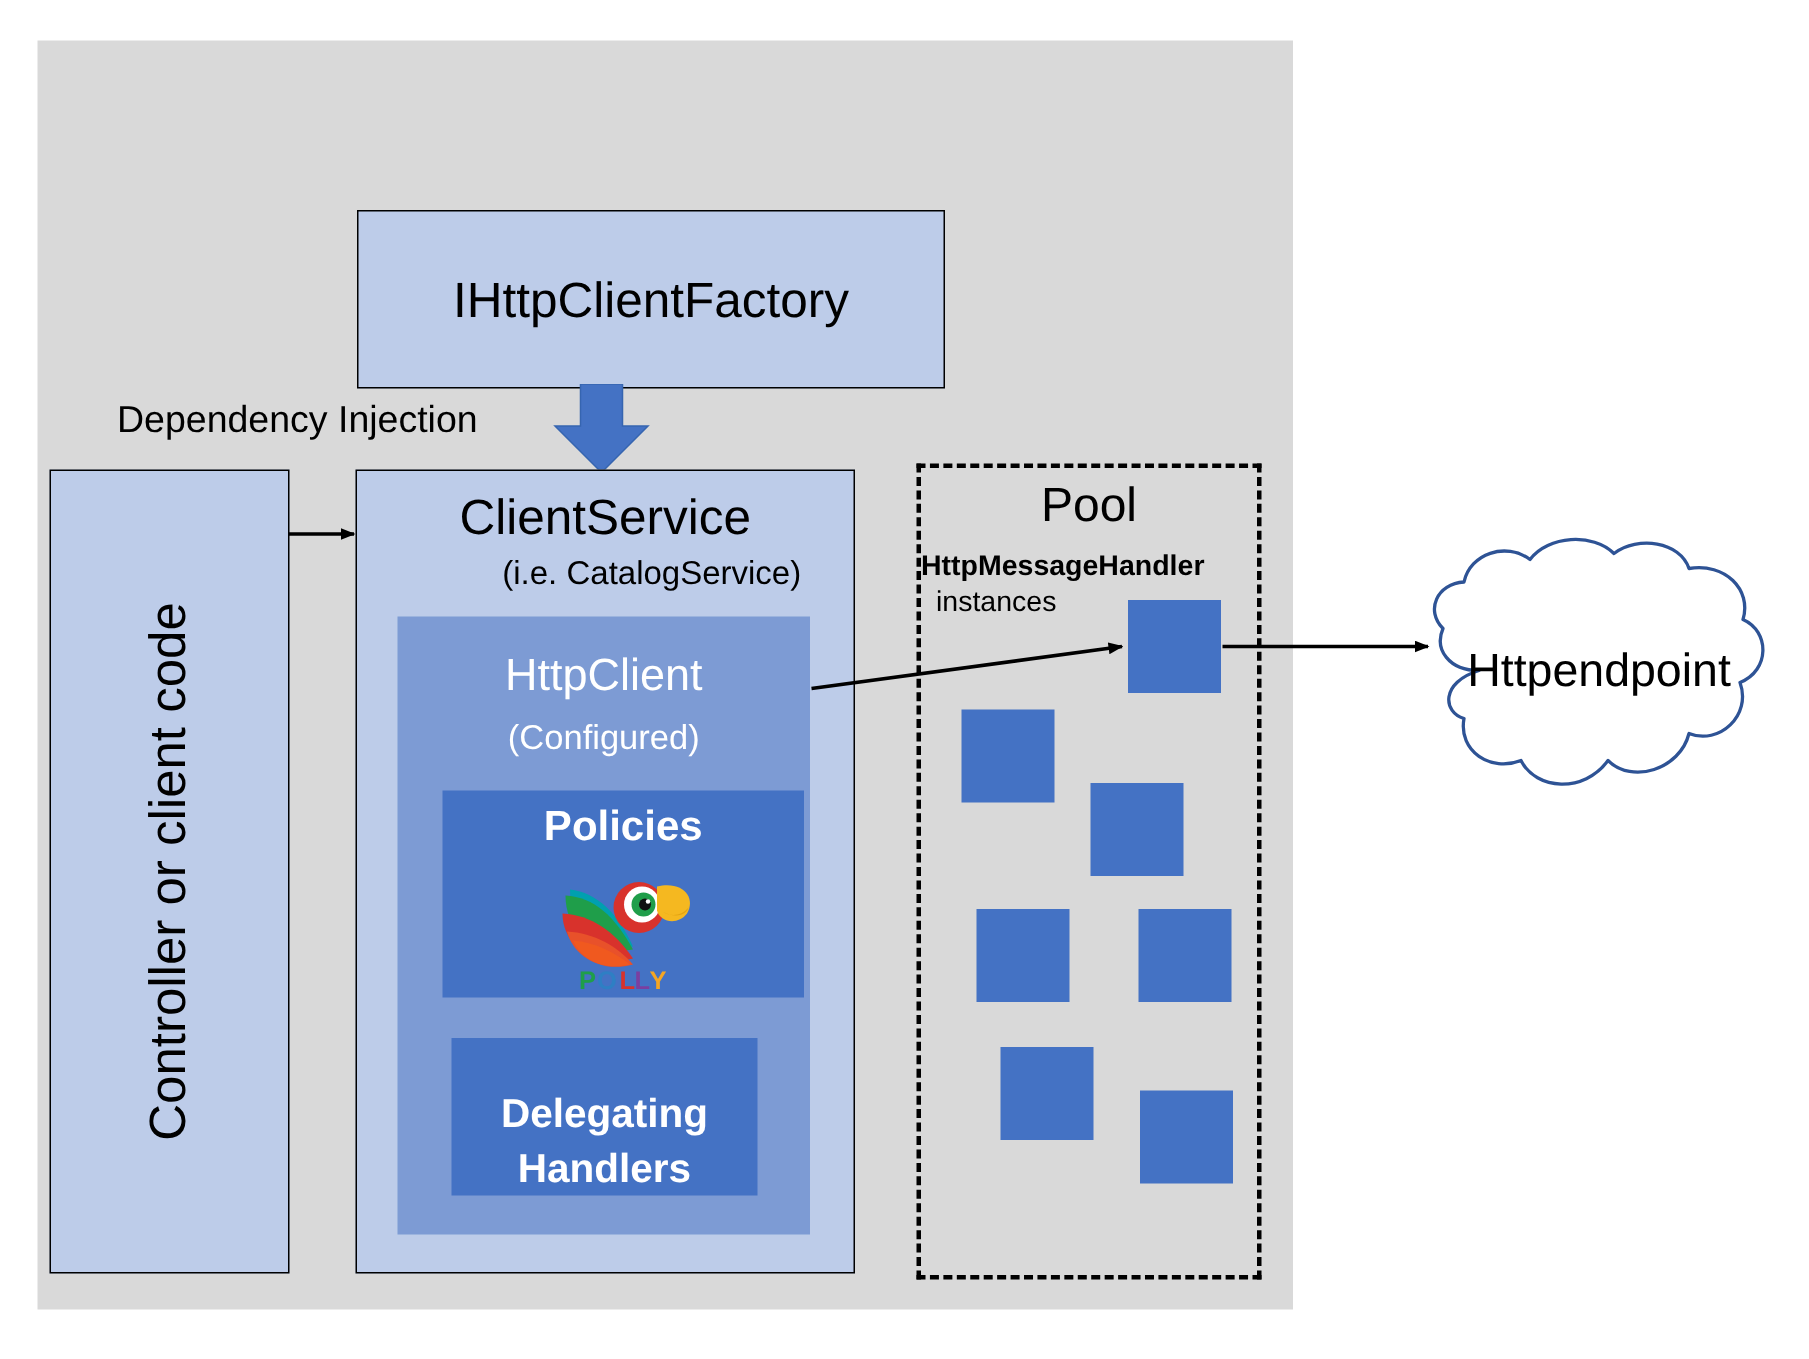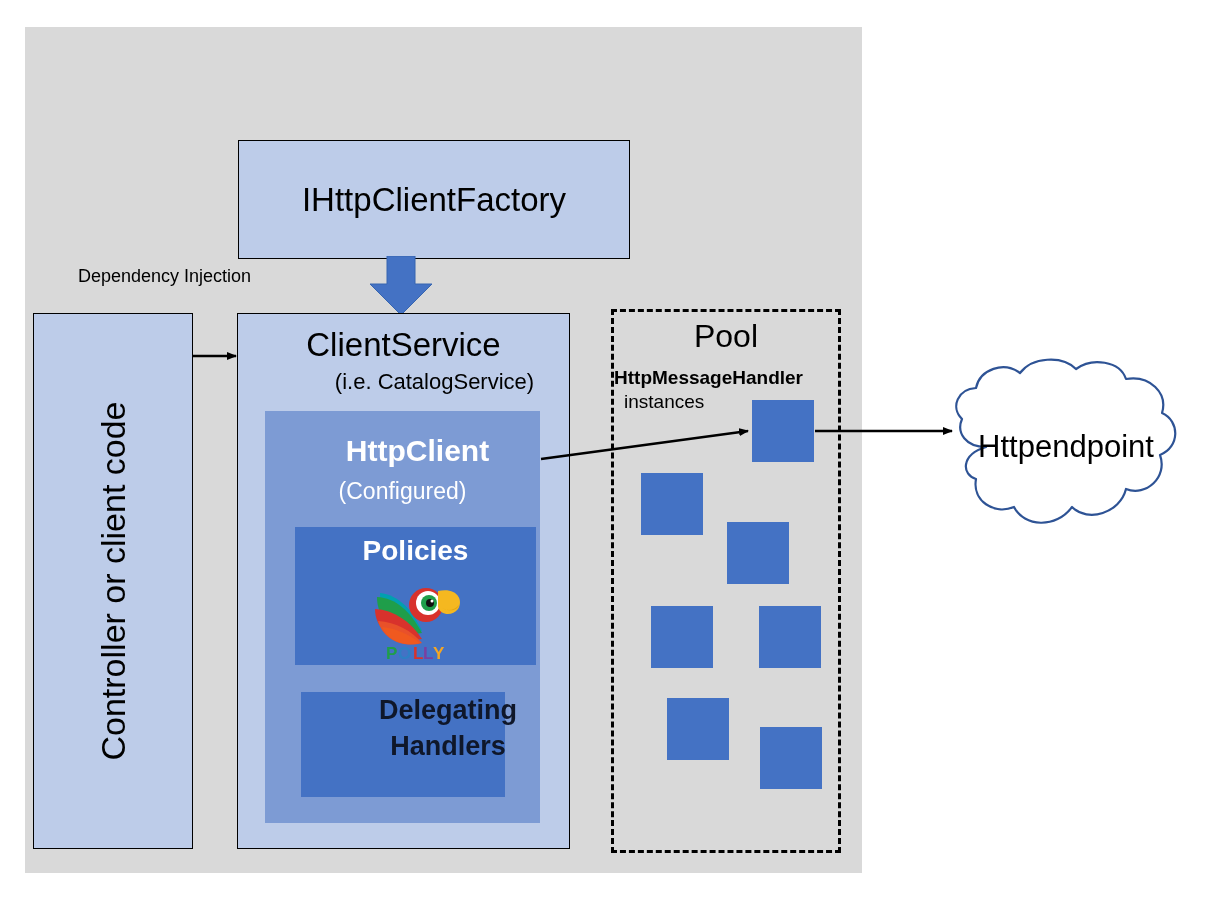--- a/index.html
+++ b/index.html
@@ -64,21 +64,21 @@
     justify-content: center;
     font-size: 33px;
     color: #000000;
     white-space: nowrap;
   }
 
   .di-label {
     position: absolute;
     left: 78px;
     top: 266px;
-    font-size: 18px;
+    font-size: 25px;
     color: #000000;
     white-space: nowrap;
   }
 
   
   .di-arrow {
     position: absolute;
     left: 368px;
     top: 256px;
     width: 66px;
@@ -140,24 +140,23 @@
     height: 412px;
     background: #7d9bd4;
   }
   .hc-title {
     position: absolute;
     left: 0;
     top: 24px;
     width: 100%;
     text-align: center;
     font-size: 30px;
-    font-weight: bold;
+    font-weight: normal;
     color: #ffffff;
     line-height: 1.05;
-    margin-left: 15px;
   }
   .hc-subtitle {
     position: absolute;
     left: 0;
     top: 68px;
     width: 100%;
     text-align: center;
     font-size: 23px;
     color: #ffffff;
     line-height: 1.05;
@@ -201,26 +200,25 @@
   }
   .handlers-label {
     position: absolute;
     left: 0;
     top: 0;
     width: 100%;
     height: 100%;
     display: flex;
     flex-direction: column;
     align-items: center;
-    justify-content: flex-start;
+    justify-content: flex-end;
     font-size: 27px;
     font-weight: bold;
-    color: #0f172a;
+    color: #ffffff;
     line-height: 1.35;
-    padding-left: 45px;
   }
 
   
   .pool-box {
     position: absolute;
     left: 611px;
     top: 309px;
     width: 230px;
     height: 544px;
     border: 3px dashed #000000;

